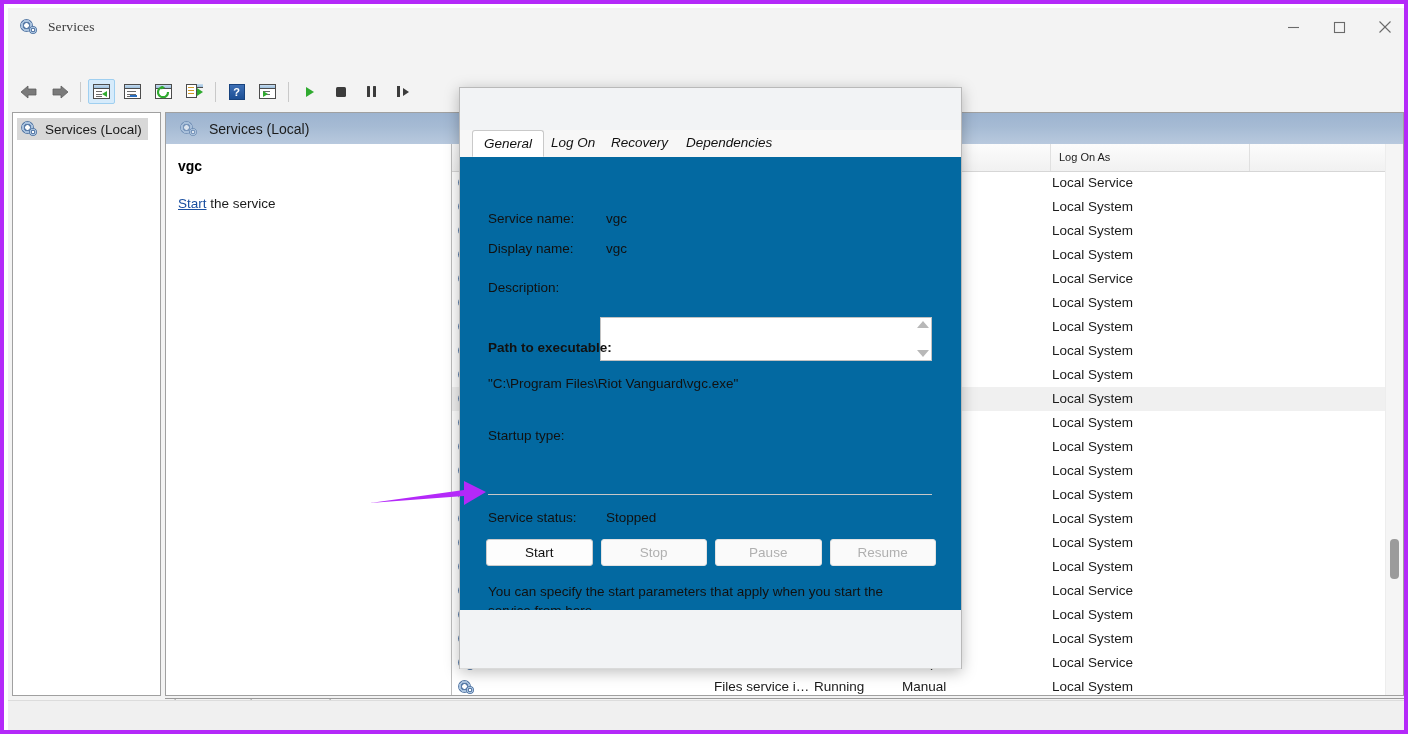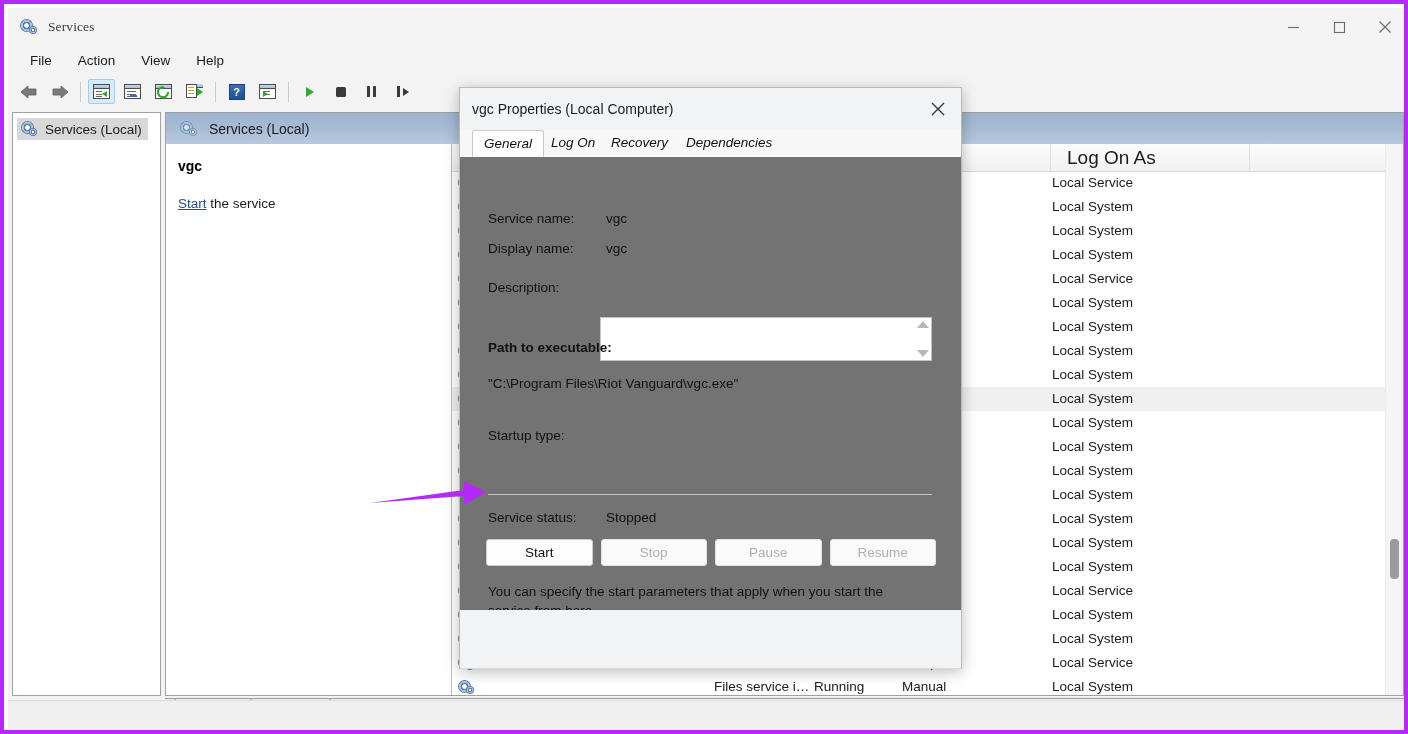--- a/index.html
+++ b/index.html
@@ -139,22 +139,22 @@
 
   
   .listwrap{
     position:absolute;left:286px;top:31px;width:951px;height:552px;background:#fff;
   }
   .list-header{
     position:absolute;left:0;top:0;height:27px;width:951px;
     background:linear-gradient(#fcfcfc,#f1f1f1);border-bottom:1px solid #d6d6d6;
   }
   .hdr-cell{
-    position:absolute;top:0;height:27px;line-height:27px;font-size:19px;color:#1b1b1b;
-    border-right:1px solid #e0e0e0;box-sizing:border-box;padding-left:16px;
+    position:absolute;top:0;height:27px;line-height:27px;font-size:11px;color:#1b1b1b;
+    border-right:1px solid #e0e0e0;box-sizing:border-box;padding-left:8px;
   }
   .rows{position:absolute;left:0;top:27px;width:951px;height:525px;}
   .row{
     position:absolute;left:0;width:951px;height:24px;line-height:24px;font-size:13.5px;color:#1b1b1b;
   }
   .row.sel{background:#f0f0f0;}
   .cell{position:absolute;top:0;height:24px;overflow:hidden;white-space:nowrap;}
   .c-icon{left:6px;width:20px;display:flex;align-items:center;height:24px;}
   .c-name{left:30px;width:230px;}
   .c-desc{left:262px;width:95px;}
@@ -218,21 +218,21 @@
   .dtab{
     position:absolute;top:0;height:27px;line-height:26px;font-size:13.5px;color:#111;
     padding:0 11px;box-sizing:border-box;
   }
   .dtab.active{
     background:#ffffff;border:1px solid #c9c9c9;border-bottom:1px solid #ffffff;
     border-top-left-radius:3px;border-top-right-radius:3px;
     z-index:2;
   }
   .dlg-page{
-    position:absolute;left:0;top:27px;width:501px;height:511px;background:#737373;
+    position:absolute;left:0;top:27px;width:501px;height:511px;background:#0369a1;
     border-bottom:1px solid #dadada;
   }
   .dlg-footer{
     position:absolute;left:0;bottom:0;width:501px;height:58px;background:#f2f3f5;
   }
   .frow{position:absolute;font-size:13.5px;color:#111;}
   .flabel{left:28px;}
   .fvalue{left:146px;}
   .desc-box{
     position:absolute;left:140px;top:160px;width:332px;height:44px;
@@ -295,26 +295,20 @@
       </div>
       <div class="wc">
         <svg width="14" height="14" viewBox="0 0 14 14">
               <line x1="1.5" y1="1.5" x2="12.5" y2="12.5" stroke="#6a6a6a" stroke-width="1.1"></line>
               <line x1="12.5" y1="1.5" x2="1.5" y2="12.5" stroke="#6a6a6a" stroke-width="1.1"></line>
             </svg>
       </div>
     </div>
   </div>
 
-  <div class="menubar">
-    <div class="menu-item">File</div>
-    <div class="menu-item">Action</div>
-    <div class="menu-item">View</div>
-    <div class="menu-item">Help</div>
-  </div>
 
   <div class="toolbar">
     <div class="tb-btn tb-first">
       <svg class="ar" width="20" height="16" viewBox="0 0 20 16">
             <path d="M9 2 L2 8 L9 14 L9 11 L17 11 L17 5 L9 5 Z" fill="#7a7a7a" stroke="#5e5e5e" stroke-width=".8"></path>
           </svg>
     </div>
     <div class="tb-btn">
       <svg class="ar" width="20" height="16" viewBox="0 0 20 16">
             <path d="M11 2 L18 8 L11 14 L11 11 L3 11 L3 5 L11 5 Z" fill="#7a7a7a" stroke="#5e5e5e" stroke-width=".8"></path>
@@ -727,29 +721,20 @@
         <div class="tabitem" style="left:82px">Standard</div>
         <div class="tabslash" style="left:155px"></div>
         <div class="tabline2"></div>
       </div>
     </div>
   </div>
 
   <div class="statusbar"></div>
 
   <div class="dialog">
-    <div class="dlg-title">
-      <div class="t">vgc Properties (Local Computer)</div>
-      <div class="dlg-close">
-        <svg width="16" height="16" viewBox="0 0 16 16">
-              <line x1="2" y1="2" x2="14" y2="14" stroke="#333" stroke-width="1.3"></line>
-              <line x1="14" y1="2" x2="2" y2="14" stroke="#333" stroke-width="1.3"></line>
-            </svg>
-      </div>
-    </div>
 
     <div class="dlg-body">
       <div class="tabbar">
         <div class="dtab active" style="left:12px;">General</div>
         <div class="dtab" style="left:80px;">Log On</div>
         <div class="dtab" style="left:140px;">Recovery</div>
         <div class="dtab" style="left:215px;">Dependencies</div>
       </div>
 
       <div class="dlg-page">

